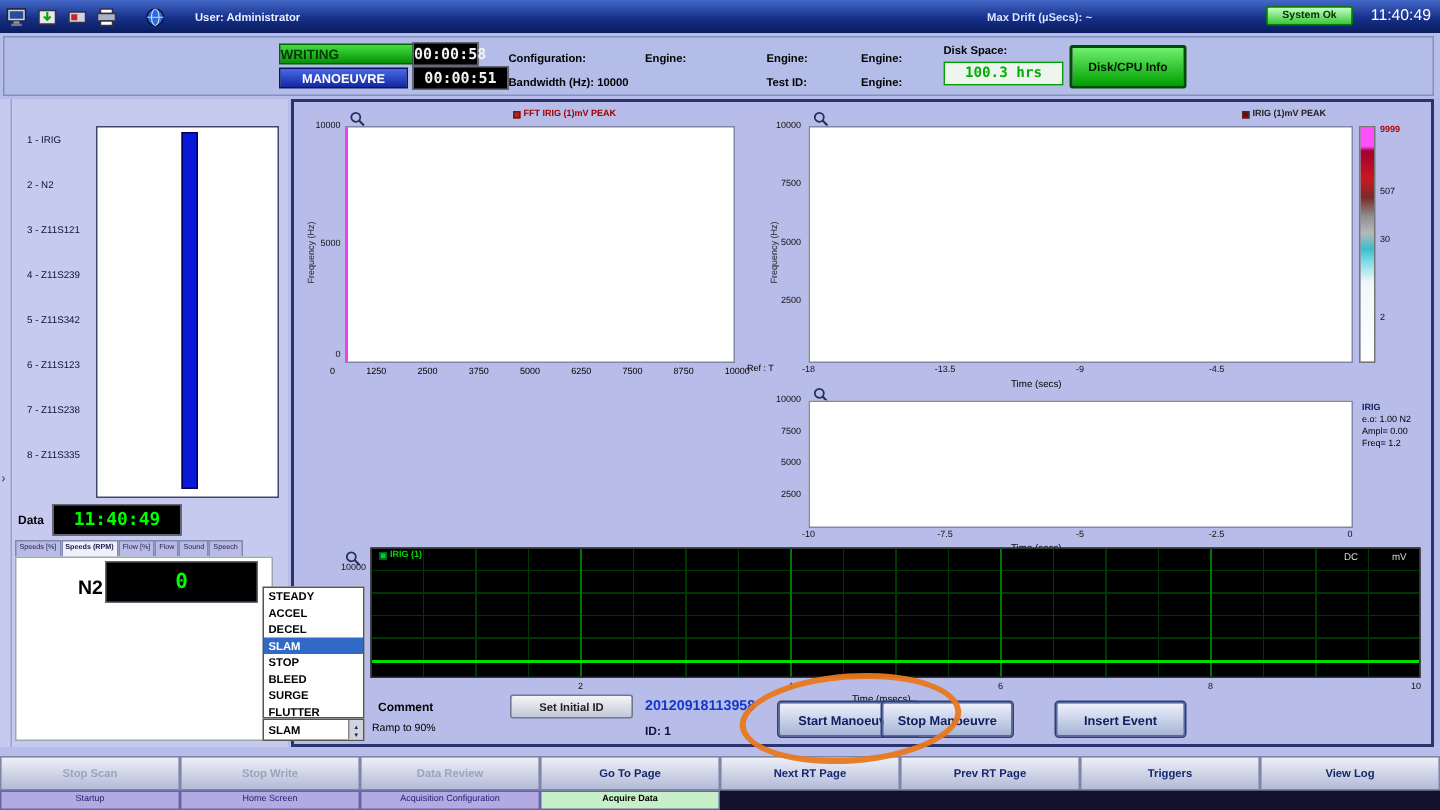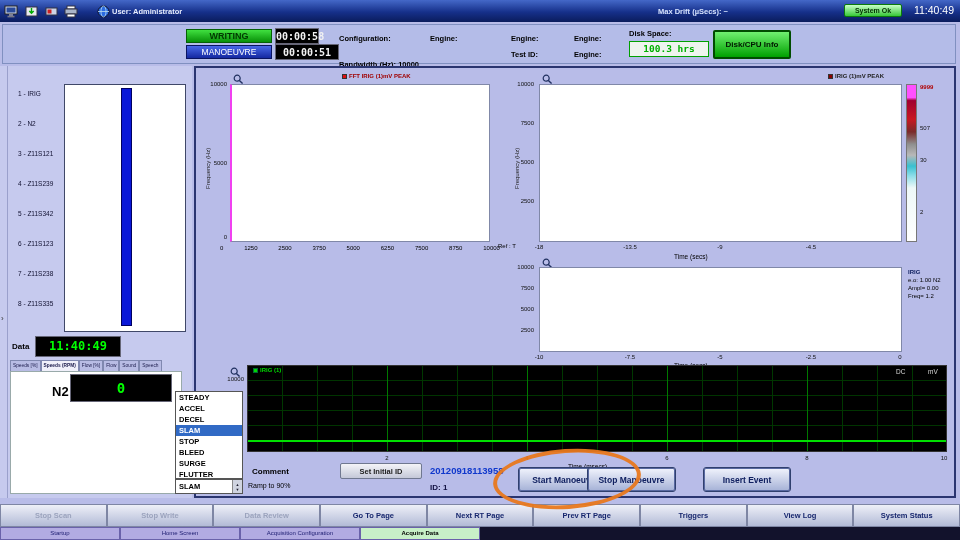--- a/index.html
+++ b/index.html
@@ -4,39 +4,39 @@
 <style>
   *{margin:0;padding:0;box-sizing:border-box}
   body{font-family:"Liberation Sans",sans-serif;background:#555}
   #screen{position:relative;width:960px;height:540px;background:#b8bce8;overflow:hidden;font-size:8px;color:#000}
 
   
   #topbar{position:absolute;top:0;left:0;width:960px;height:22px;
     background:linear-gradient(#4468c8,#16308a 55%,#0a1c5c);display:flex;align-items:center;color:#fff}
   .tb-icon{display:inline-flex;align-items:center;justify-content:center;width:18px;height:18px;margin-left:2px;cursor:pointer}
   #globeWrap{margin-left:14px}
-  #userLabel{margin-left:0;font-size:7.5px;font-weight:bold;color:#e8eeff}
+  #userLabel{margin-left:18px;font-size:7.5px;font-weight:bold;color:#e8eeff}
   #appTitle{position:absolute;left:0;right:0;text-align:center;font-size:11.5px;font-weight:bold;letter-spacing:.3px}
   #maxDrift{position:absolute;right:232px;top:7px;font-size:7.5px;color:#d8e4ff;font-weight:bold}
   #sysOk{position:absolute;right:58px;top:4px;width:58px;height:13px;line-height:12px;text-align:center;
     background:linear-gradient(#c8ffc8,#38c838);border:1px solid #0a7a0a;border-radius:2px;color:#003000;font-size:7px;font-weight:bold}
   #topClock{position:absolute;right:6px;top:4px;font-size:10.5px;color:#fff}
 
   
   #statusbar{position:absolute;top:24px;left:2px;width:954px;height:40px;background:#b4bce8;border:1px solid #8090c0}
-  #writingBox{position:absolute;left:183px;top:4px;width:86px;height:14px;line-height:13px;text-align:center;
+  #writingBox{position:absolute;left:183px;top:4px;width:97px;height:14px;line-height:13px;
     background:linear-gradient(#40e040,#089008);border:1px solid #056005;color:#003800;font-weight:bold;font-size:9px}
   #manBox{position:absolute;left:183px;top:20px;width:86px;height:14px;line-height:13px;text-align:center;
-    background:linear-gradient(#4868e8,#1428a0);border:1px solid #0a1460;color:#fff;font-weight:normal;font-size:8.5px}
+    background:linear-gradient(#4868e8,#1428a0);border:1px solid #0a1460;color:#fff;font-weight:bold;font-size:8.5px}
   .lcd{background:#000;font-family:"DejaVu Sans Mono",monospace;font-weight:bold;text-align:center;border:1px solid #667}
   #writingTimer{position:absolute;left:272px;top:3px;width:44px;height:16px;line-height:15px;color:#f2f2f2;font-size:10px}
   #manTimer{position:absolute;left:272px;top:19px;width:64px;height:16px;line-height:15px;color:#f2f2f2;font-size:10px}
   .sblbl{position:absolute;font-size:7.5px;font-weight:bold;color:#000}
   #lblConfig{left:336px;top:9px}
-  #lblBandwidth{left:336px;top:35px}
+  #lblBandwidth{left:336px;top:25px}
   #lblEng1{left:427px;top:9px}
   #lblEng2{left:508px;top:9px}
   #lblTestId{left:508px;top:25px}
   #lblEng3{left:571px;top:9px}
   #lblEng4{left:571px;top:25px}
   #lblDisk{left:626px;top:4px}
   #diskVal{position:absolute;left:626px;top:16px;width:80px;height:16px;line-height:14px;text-align:center;
     background:#eef4ee;border:1px solid #00a000;color:#00b000;font-family:"DejaVu Sans Mono",monospace;font-weight:bold;font-size:9.5px}
   #btnDiskCpu{position:absolute;left:710px;top:5px;width:78px;height:29px;
     background:linear-gradient(#70f070,#00a000);border:2px solid #004c00;color:#001800;font-weight:bold;font-size:8px;cursor:pointer;border-radius:2px}
@@ -424,21 +424,20 @@
 
   <div id="toolbar">
     <button class="tbtn disabled">Stop Scan</button>
     <button class="tbtn disabled">Stop Write</button>
     <button class="tbtn disabled">Data Review</button>
     <button class="tbtn">Go To Page</button>
     <button class="tbtn">Next RT Page</button>
     <button class="tbtn">Prev RT Page</button>
     <button class="tbtn">Triggers</button>
     <button class="tbtn">View Log</button>
-    <button class="tbtn">System Status</button>
   </div>
 
   <div id="bottomTabs">
     <div class="btab">Startup</div>
     <div class="btab">Home Screen</div>
     <div class="btab">Acquisition Configuration</div>
     <div class="btab active">Acquire Data</div>
     <div id="tabFiller"></div>
   </div>
 

